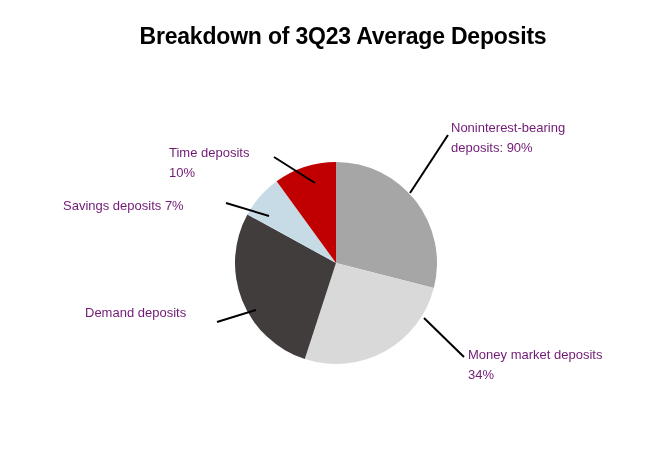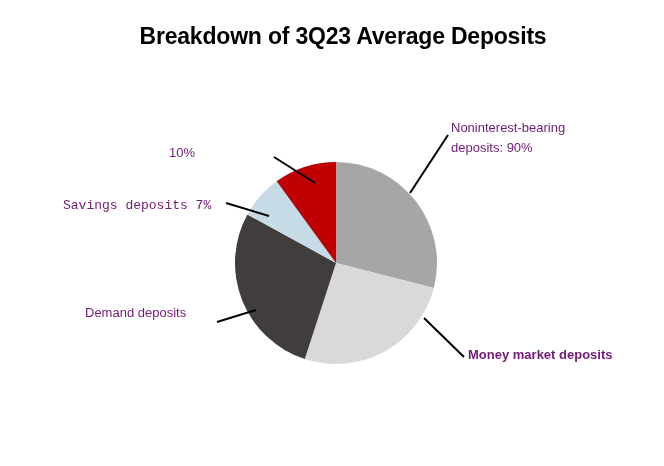--- a/index.html
+++ b/index.html
@@ -45,23 +45,23 @@
   }
   .label {
     position: absolute;
     font-size: 13px;
     line-height: 20px;
     color: #701a75;
     white-space: nowrap;
   }
   .label .l2 { display: block; }
   #label-noninterest { left: 440px; top: 118px; }
-  #label-money       { left: 457px; top: 345px; font-weight: bold; }
+  #label-money       { left: 457px; top: 345px; }
   #label-demand      { left: 74px;  top: 303px; text-align: center; }
-  #label-savings     { left: 52px;  top: 196px; font-family: Liberation Mono, monospace; }
+  #label-savings     { left: 52px;  top: 196px; }
   #label-time        { left: 158px; top: 143px; }
 </style>
 </head>
 <body>
 
 <div id="chart-root">
 
   <div id="chart-title">Breakdown of 3Q23 Average Deposits</div>
 
   <svg class="pie-svg" viewBox="0 0 664 466">
@@ -87,27 +87,29 @@
     <line x1="304" y1="183" x2="263" y2="157" stroke="#000000" stroke-width="2"></line>
   </svg>
 
   <div class="label" id="label-noninterest">
     <span>Noninterest-bearing</span>
     <span class="l2">deposits: 90%</span>
   </div>
 
   <div class="label" id="label-money">
     <span>Money market deposits</span>
+    <span class="l2">34%</span>
   </div>
 
   <div class="label" id="label-demand">
     <span>Demand deposits</span>
   </div>
 
   <div class="label" id="label-savings">
     <span>Savings deposits 7%</span>
   </div>
 
   <div class="label" id="label-time">
+    <span>Time deposits</span>
     <span class="l2">10%</span>
   </div>
 
 </div>
 
 </body></html>

